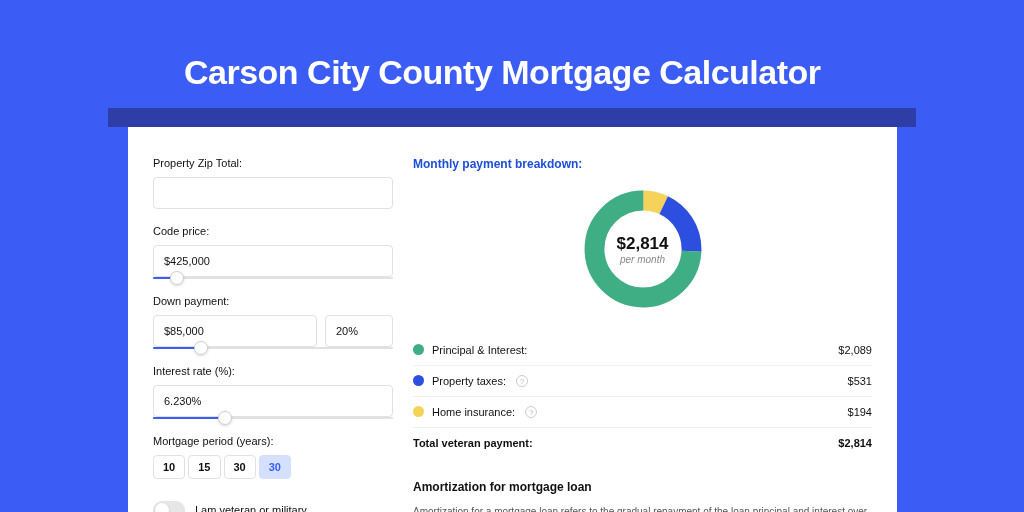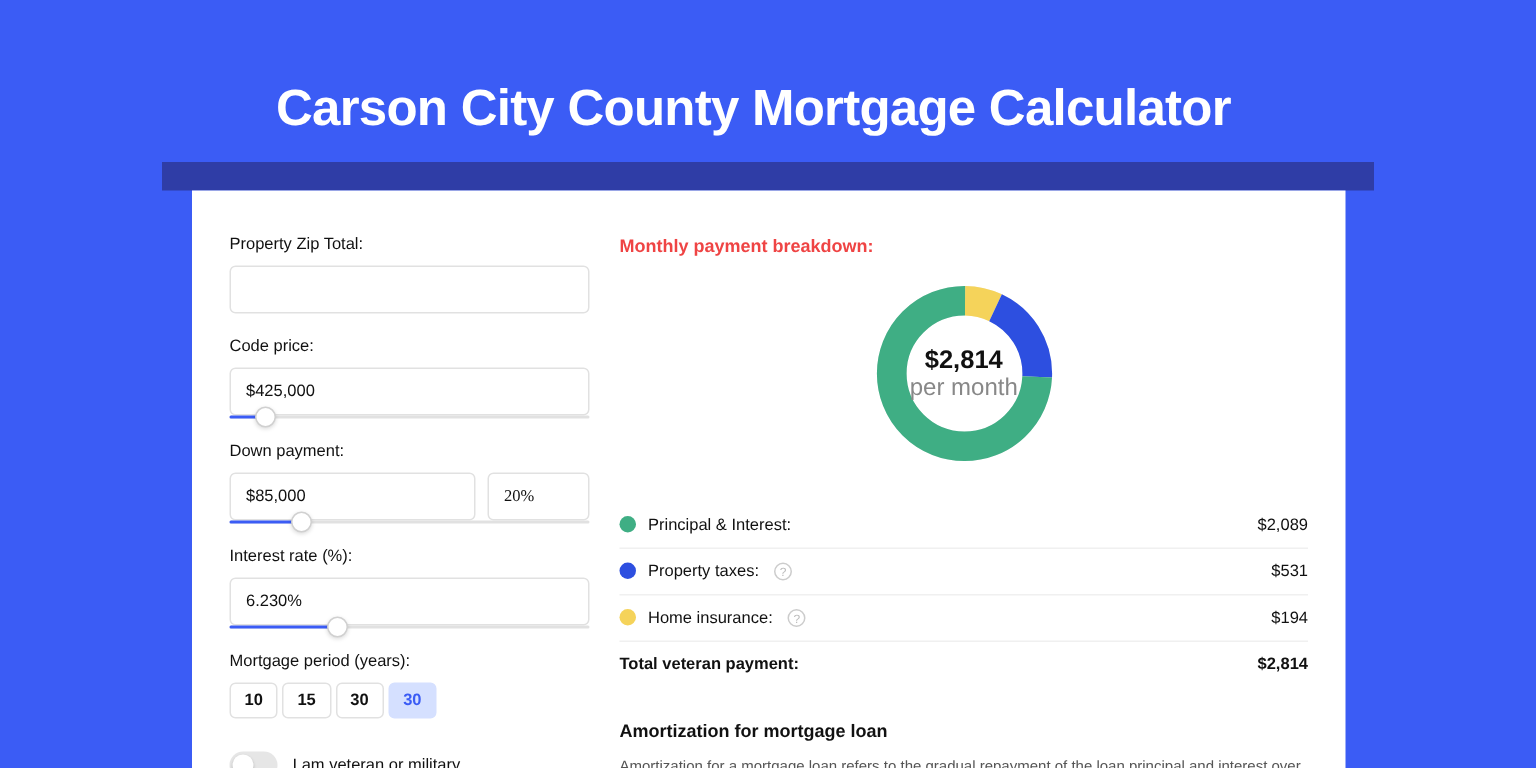--- a/index.html
+++ b/index.html
@@ -77,21 +77,21 @@
     top: -6px;
     width: 14px;
     height: 14px;
     background: #fff;
     border: 1px solid #d0d0d0;
     border-radius: 50%;
     box-shadow: 0 1px 3px rgba(0,0,0,.15);
   }
   .row2 { display: flex; gap: 8px; }
   .row2 .field:first-child { flex: 1; }
-  .row2 .field:last-child { width: 68px; flex: 0 0 68px; font-family: Liberation Serif, serif; }
+  .row2 .field:last-child { width: 68px; flex: 0 0 68px; }
   .period-row { display: flex; gap: 3px; }
   .period-btn {
     border: 1px solid #e1e1e1;
     border-radius: 4px;
     background: #fff;
     color: #111;
     font-size: 11px;
     font-weight: 600;
     padding: 5px 9px;
     cursor: pointer;
@@ -112,34 +112,34 @@
   }
   .toggle-knob {
     position: absolute;
     top: 2px; left: 2px;
     width: 14px; height: 14px;
     background: #fff;
     border-radius: 50%;
     box-shadow: 0 1px 2px rgba(0,0,0,.25);
   }
   .toggle-lbl { font-size: 11px; color: #111; }
-  .breakdown-title { font-size: 12px; font-weight: 700; color: #ef4444; margin-bottom: 14px; }
+  .breakdown-title { font-size: 12px; font-weight: 700; color: #1d4ed8; margin-bottom: 14px; }
   .donut-wrap { display: flex; justify-content: center; margin-bottom: 22px; }
   .donut { position: relative; width: 128px; height: 128px; }
   .donut svg { width: 128px; height: 128px; }
   .donut-center {
     position: absolute;
     top: 0; left: 0; width: 128px; height: 128px;
     display: flex;
     flex-direction: column;
     align-items: center;
     justify-content: center;
   }
   .donut-amount { font-size: 17px; font-weight: 700; color: #111; }
-  .donut-sub { font-size: 16px; color: #888; }
+  .donut-sub { font-size: 10px; color: #888; font-style: italic; }
   .legend-row {
     display: flex;
     align-items: center;
     justify-content: space-between;
     padding: 9px 0;
     border-bottom: 1px solid #f0f0f0;
   }
   .legend-row.bold .legend-label,
   .legend-row.bold .legend-val { font-weight: 700; }
   .legend-left { display: flex; align-items: flex-start; gap: 8px; }

